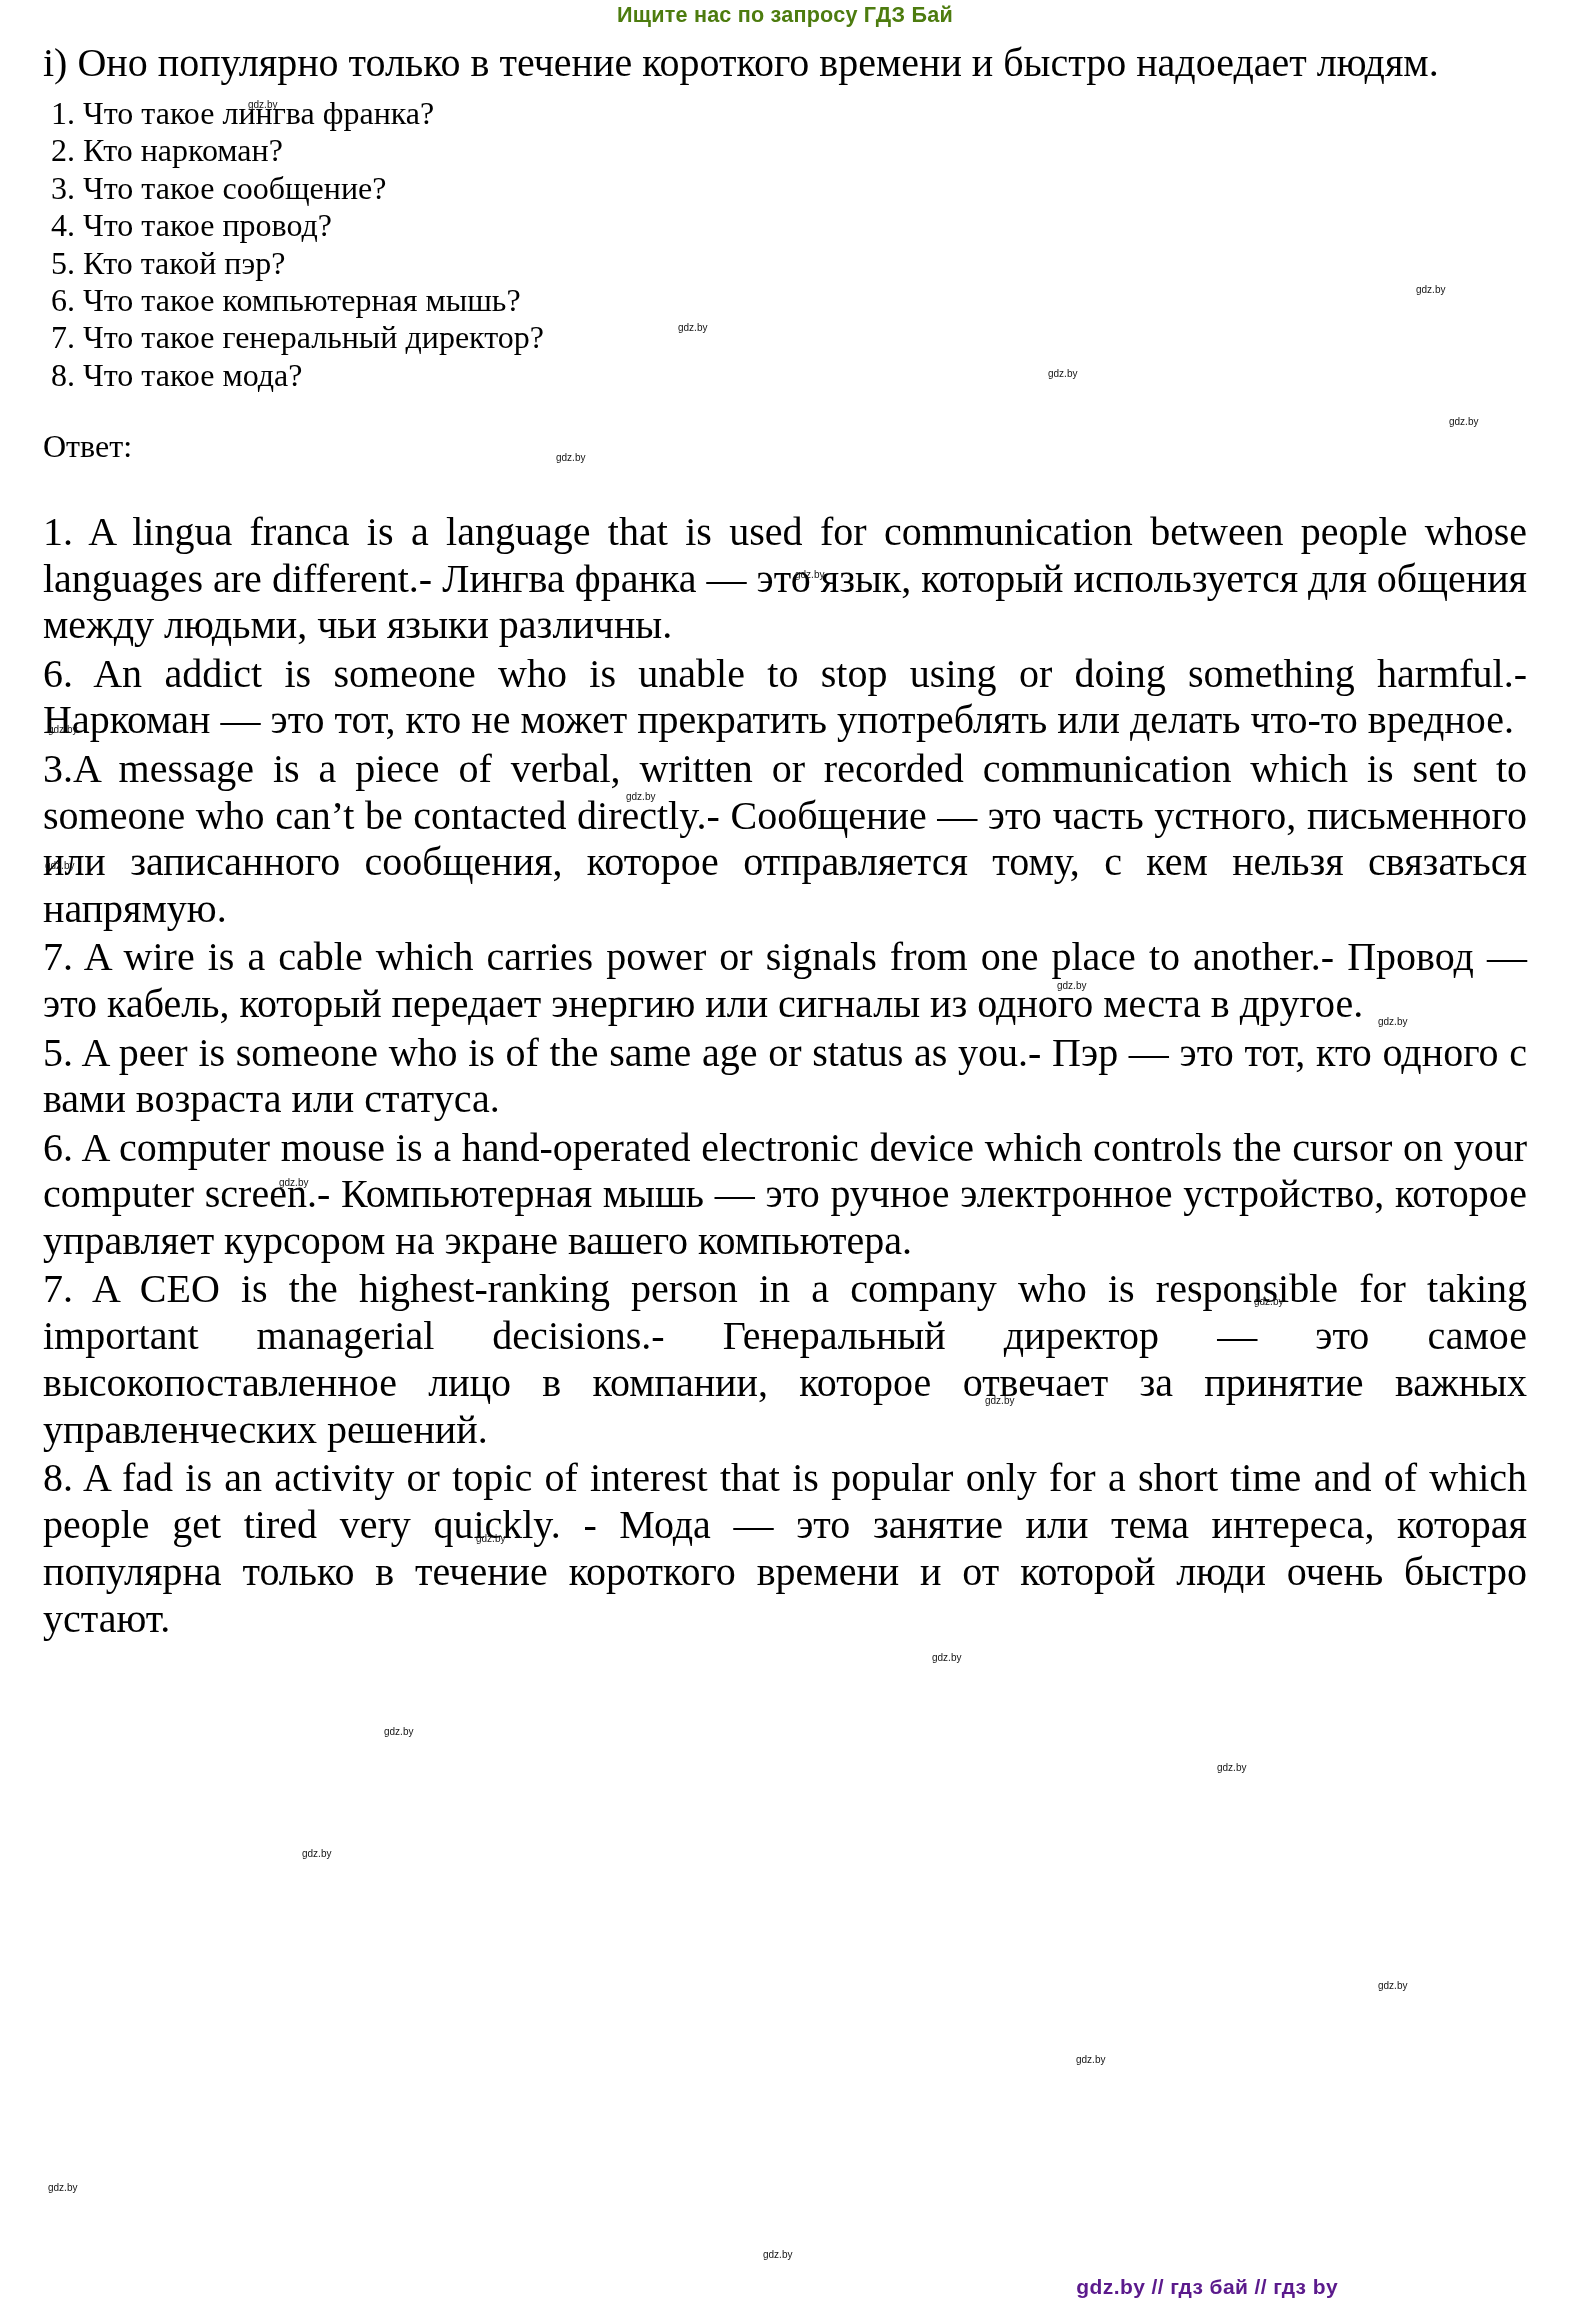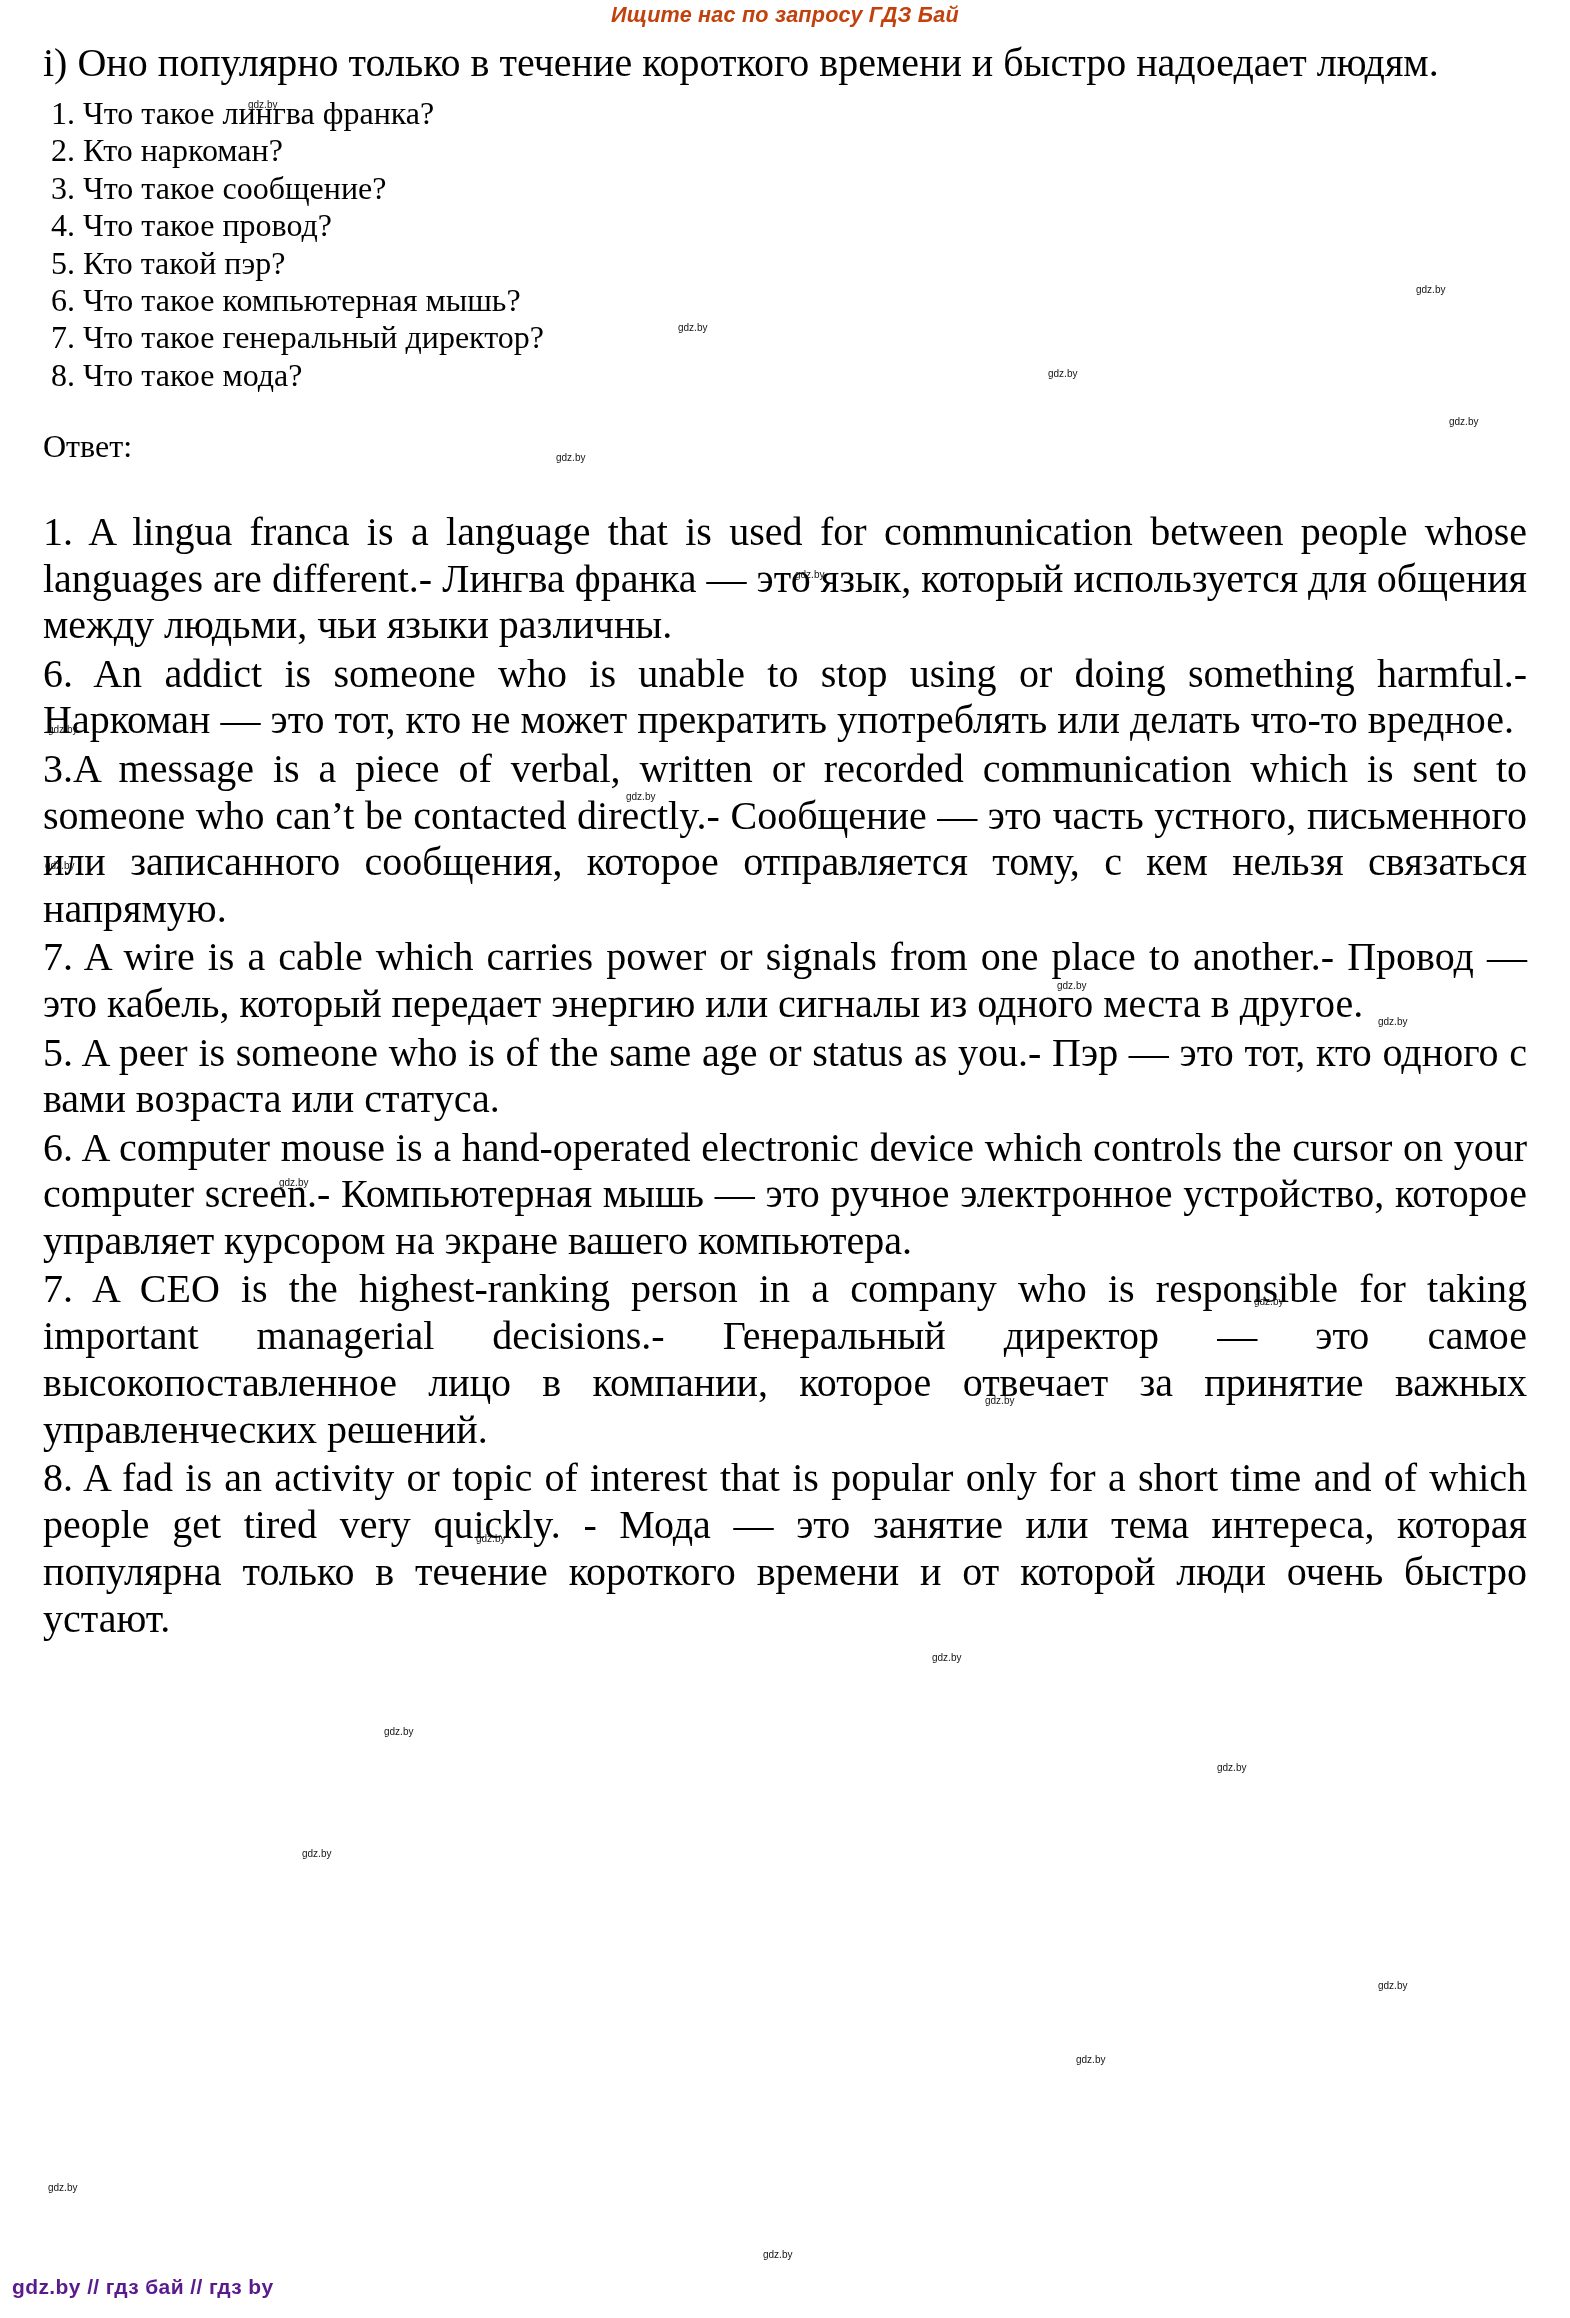--- a/index.html
+++ b/index.html
@@ -79,36 +79,36 @@
     font-weight: 500;
     color: #141414;
     white-space: nowrap;
     pointer-events: none;
     user-select: none;
   }
 
   
   .footer {
     position: absolute;
-    left: 12px;
+    left: 0;
     top: 2275px;
     width: 1338px;
-    text-align: left;
+    text-align: right;
     font-family: "Liberation Sans", "DejaVu Sans", sans-serif;
     font-weight: bold;
     font-size: 21px;
     color: #5b1a8c;
     letter-spacing: 0.4px;
     white-space: nowrap;
   }
 </style>
 </head>
 <body>
 
-<div class="promo-banner" style="color: #c2410c; font-style: italic;">Ищите нас по запросу ГДЗ Бай</div>
+<div class="promo-banner" style="color: #4d7c0f;">Ищите нас по запросу ГДЗ Бай</div>
 
 <div class="page">
 
   <p class="para last-line-left">i) Оно популярно только в течение короткого времени и быстро надоедает людям.</p>
 
 
   <ul class="q-list">
     <li>1. Что такое лингва франка?</li>
     <li>2. Кто наркоман?</li>
     <li>3. Что такое сообщение?</li>

